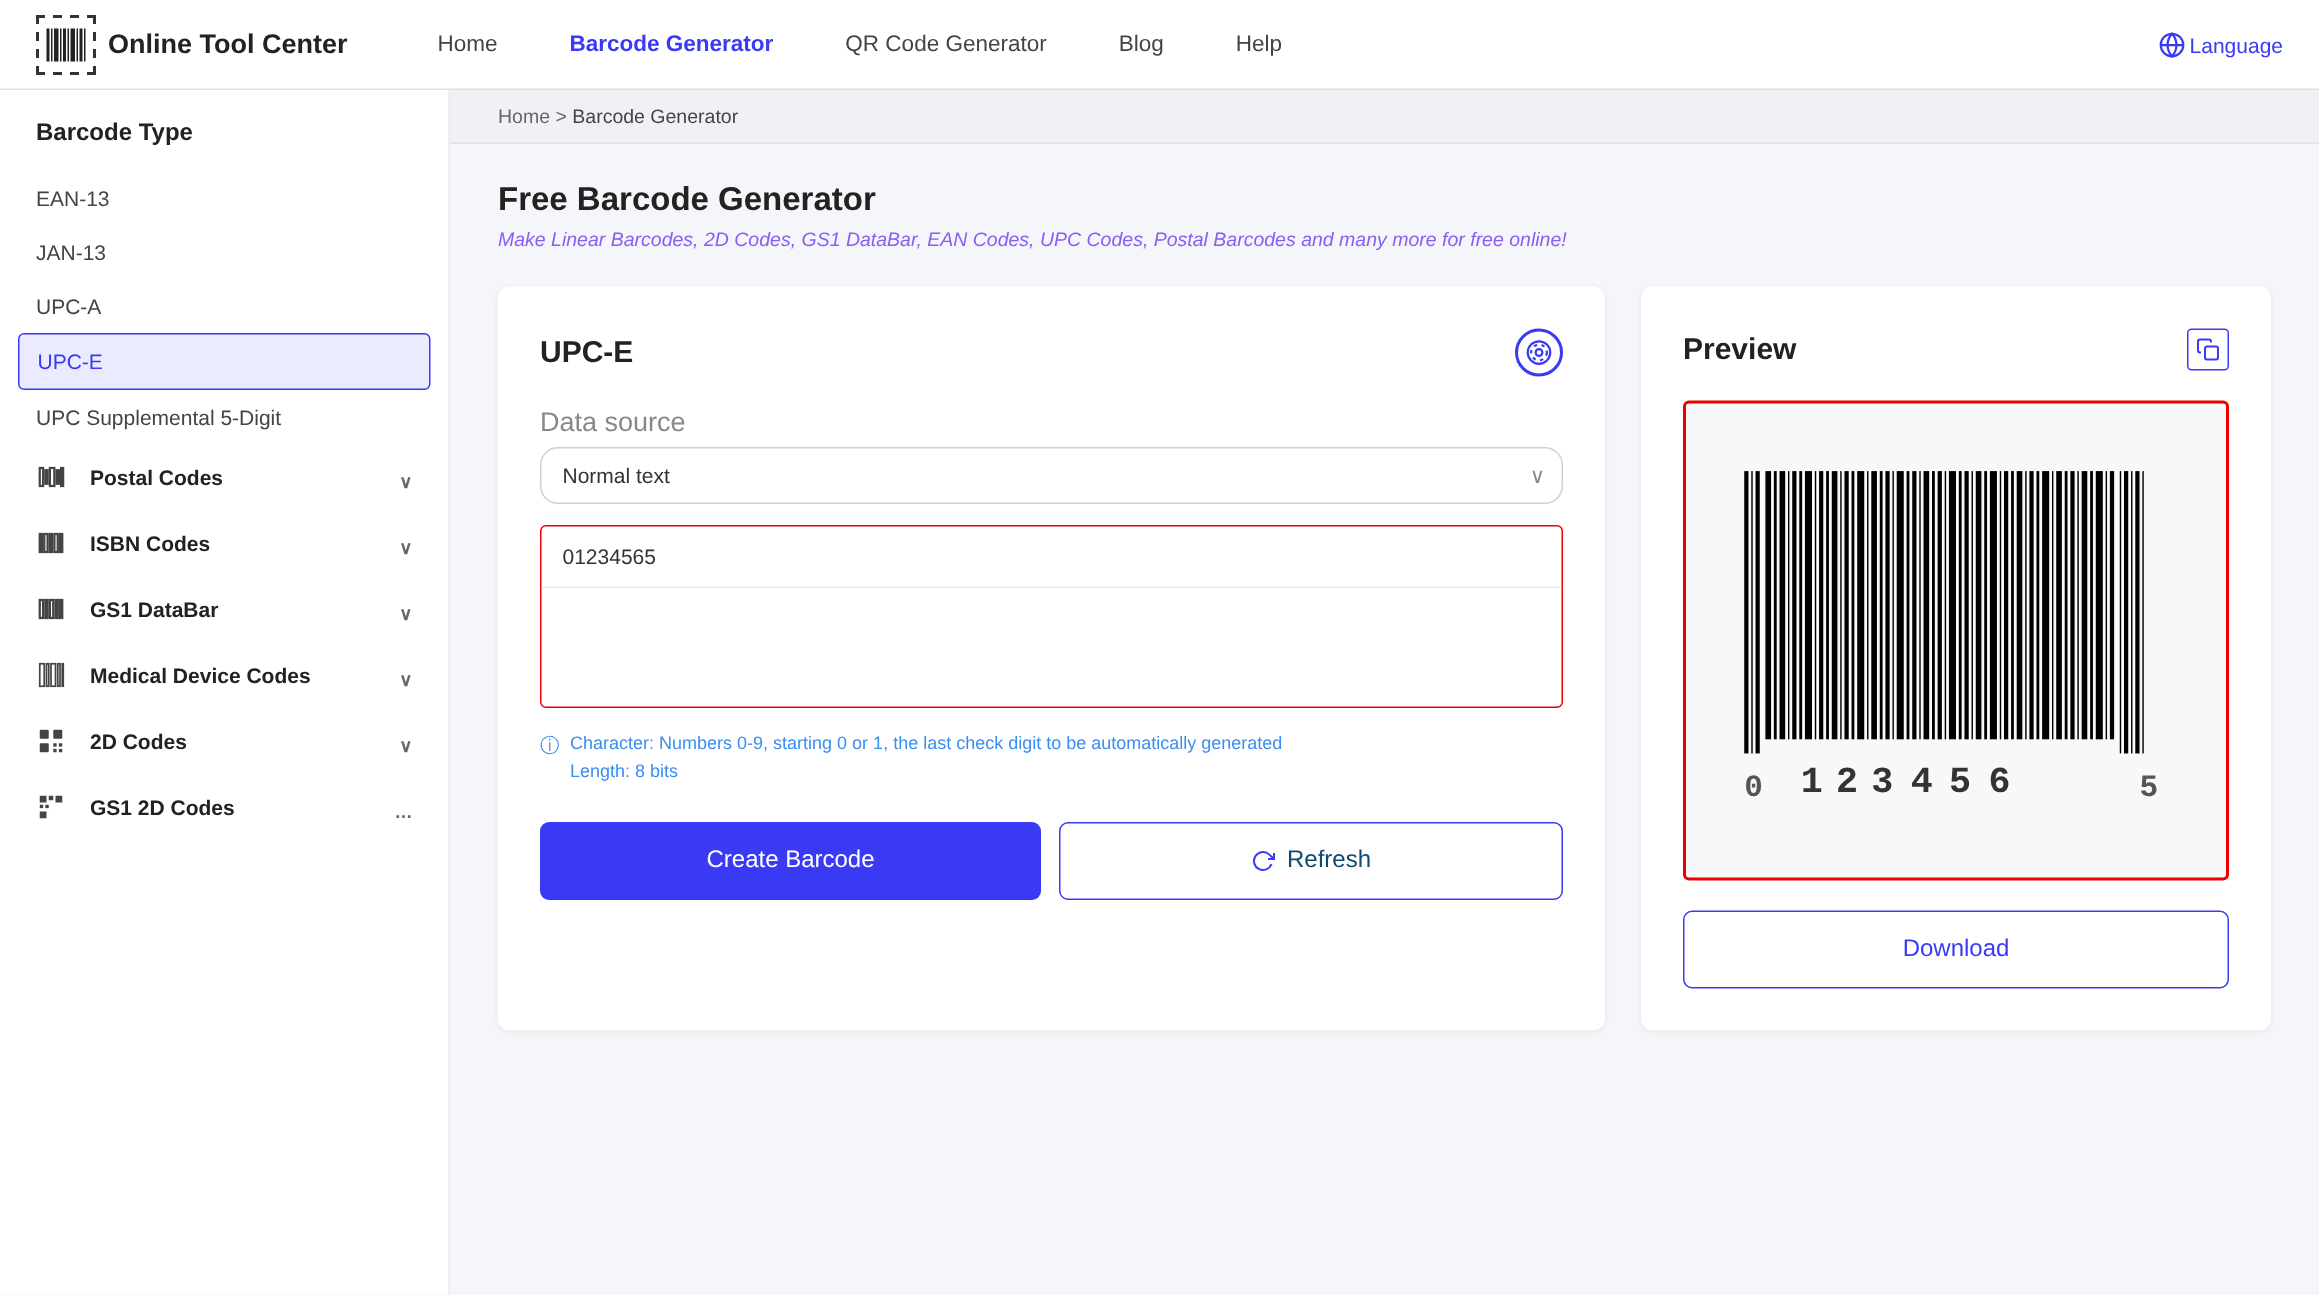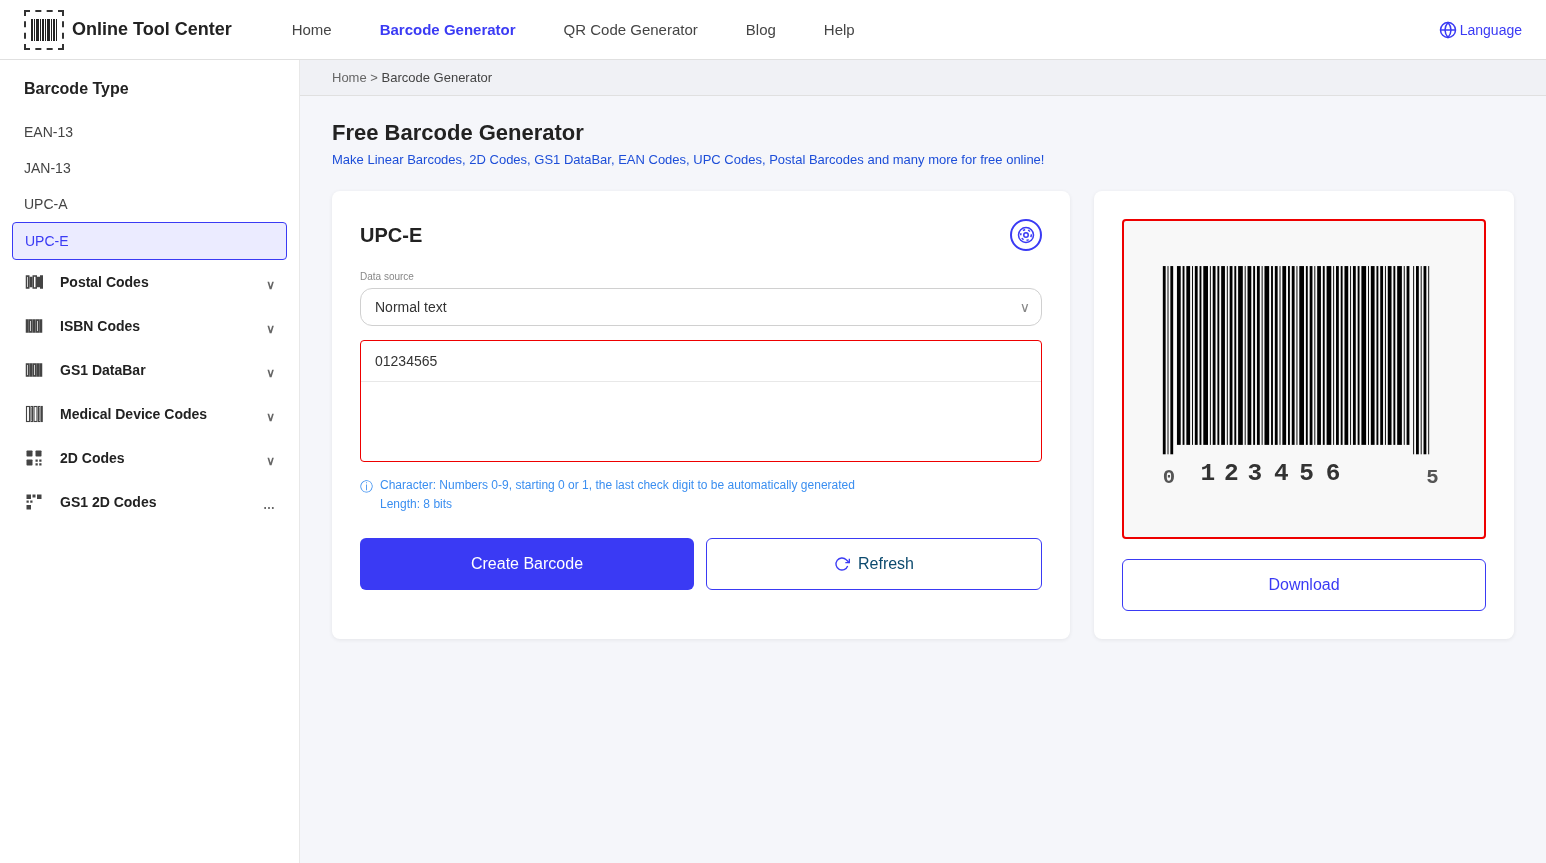--- a/index.html
+++ b/index.html
@@ -148,22 +148,23 @@
       padding: 24px 32px;
     }
     .page-title {
       font-size: 22px;
       font-weight: 700;
       color: #222;
       margin-bottom: 6px;
     }
     .page-subtitle {
       font-size: 13px;
-      color: #1d4ed8;
+      color: #8b5cf6;
       margin-bottom: 24px;
+      font-style: italic;
     }
 
     .tool-grid {
       display: grid;
       grid-template-columns: 1fr 420px;
       gap: 24px;
     }
 
     
     .tool-card {
@@ -190,21 +191,21 @@
       border: 2px solid #3a3af4;
       display: flex;
       align-items: center;
       justify-content: center;
       color: #3a3af4;
       font-size: 14px;
       cursor: pointer;
     }
 
     .form-label {
-      font-size: 10px;
+      font-size: 18px;
       color: #888;
       margin-bottom: 6px;
     }
     .select-wrapper {
       position: relative;
       margin-bottom: 14px;
     }
     .form-select {
       width: 100%;
       padding: 10px 14px;
@@ -393,20 +394,21 @@
 
 <div class="layout">
 
   <aside class="sidebar">
     <div class="sidebar-title">Barcode Type</div>
 
     <div class="sidebar-item">EAN-13</div>
     <div class="sidebar-item">JAN-13</div>
     <div class="sidebar-item">UPC-A</div>
     <div class="sidebar-item active">UPC-E</div>
+    <div class="sidebar-item">UPC Supplemental 5-Digit</div>
 
     <div class="sidebar-group">
       <span class="group-label">
         <span class="group-icon">
           <svg width="18" height="18" viewBox="0 0 24 24" fill="none" stroke="#444" stroke-width="2">
             <rect x="2" y="4" width="3" height="16"></rect>
               <rect x="7" y="6" width="2" height="12"></rect>
               <rect x="11" y="4" width="4" height="16"></rect>
               <rect x="17" y="6" width="2" height="12"></rect>
               <rect x="21" y="4" width="2" height="16"></rect>
@@ -553,20 +555,29 @@
               <svg width="16" height="16" viewBox="0 0 24 24" fill="none" stroke="#3a3af4" stroke-width="2">
                 <polyline points="23 4 23 10 17 10"></polyline>
                 <path d="M20.49 15a9 9 0 1 1-2.12-9.36L23 10"></path>
               </svg>
               <span>Refresh</span>
             </button>
           </div>
         </div>
 
         <div class="preview-card">
+          <div class="preview-header">
+            <h2 class="preview-title">Preview</h2>
+            <div class="copy-icon">
+              <svg width="16" height="16" viewBox="0 0 24 24" fill="none" stroke="#3a3af4" stroke-width="2">
+                <rect x="9" y="9" width="13" height="13" rx="2" ry="2"></rect>
+                <path d="M5 15H4a2 2 0 0 1-2-2V4a2 2 0 0 1 2-2h9a2 2 0 0 1 2 2v1"></path>
+              </svg>
+            </div>
+          </div>
 
           <div class="barcode-preview-area">
 
             <svg width="340" height="260" viewBox="0 0 340 260">
 
               <rect x="20" y="10" width="3" height="200" fill="#000"></rect>
               <rect x="25" y="10" width="1" height="200" fill="#000"></rect>
               <rect x="28" y="10" width="3" height="200" fill="#000"></rect>
 
               <rect x="35" y="10" width="4" height="190" fill="#000"></rect>

